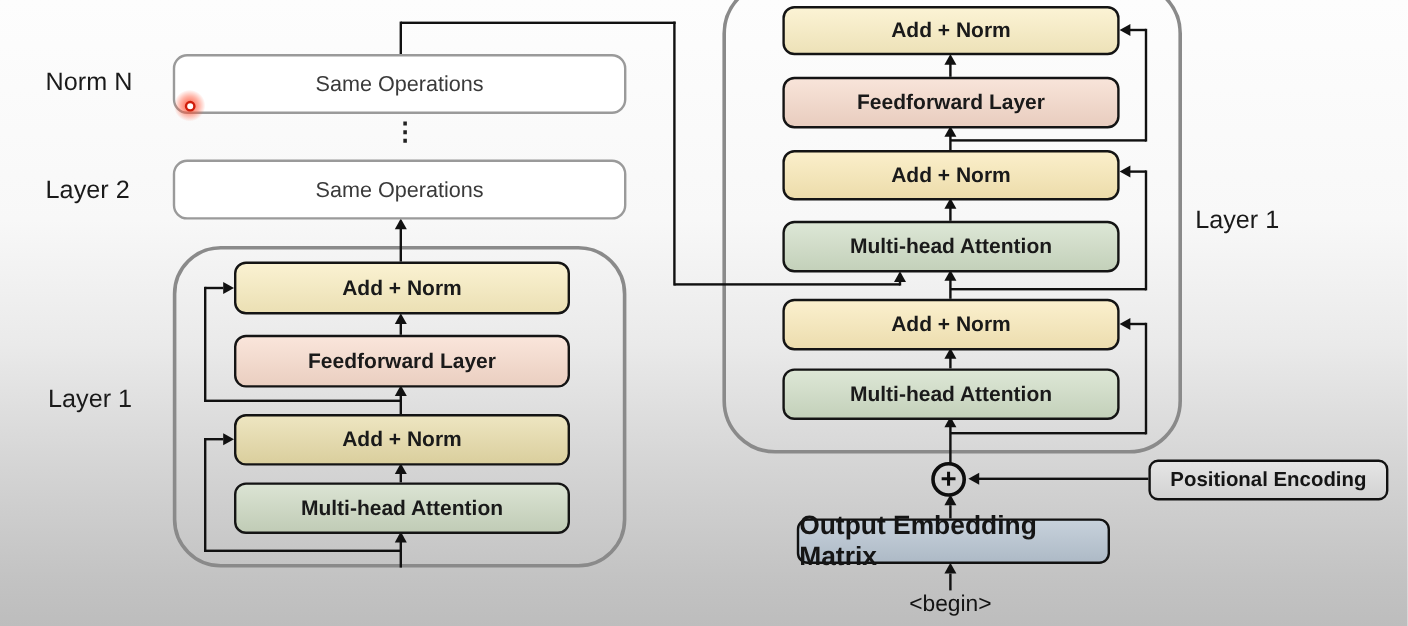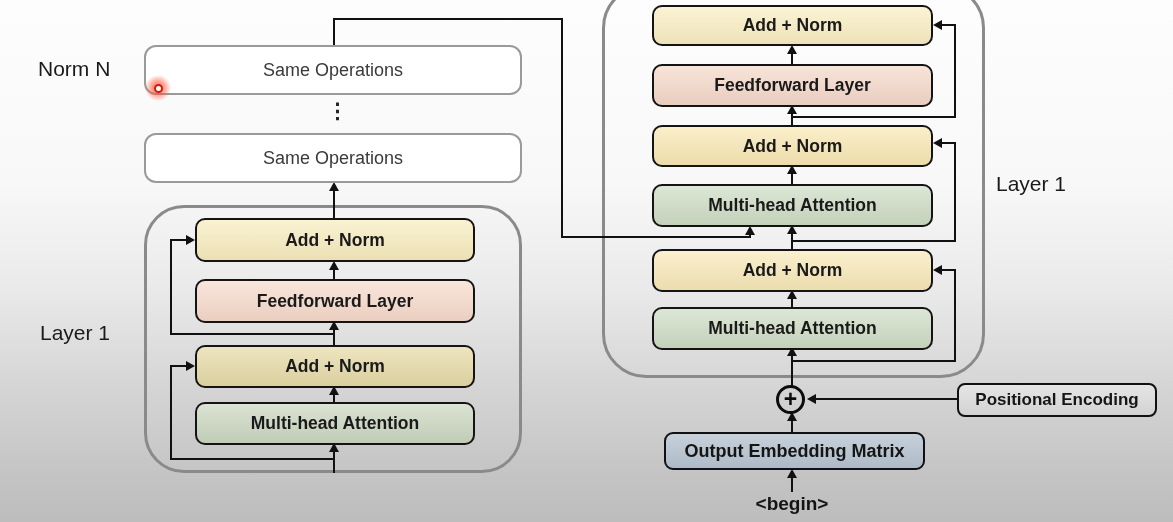--- a/index.html
+++ b/index.html
@@ -61,21 +61,21 @@
   }
   .pluscircle{
     position:absolute;left:776px;top:385px;width:29px;height:29px;
     box-sizing:border-box;border:3px solid #0d0d0d;border-radius:50%;
     display:flex;align-items:center;justify-content:center;
     font-size:23px;font-weight:bold;color:#0d0d0d;line-height:1;
     padding-bottom:1px;
   }
   .begin{
     position:absolute;left:722px;top:493px;width:140px;
-    text-align:center;font-size:19px;color:#141414;font-weight:bold;
+    text-align:center;font-size:19px;color:#141414;
   }
   .cursor-glow{
     position:absolute;left:145px;top:75px;width:26px;height:26px;border-radius:50%;
     background:radial-gradient(circle,rgba(255,70,40,.75) 12%,rgba(255,85,55,.45) 42%,rgba(255,85,55,0) 72%);
     display:flex;align-items:center;justify-content:center;
   }
   .cursor-ring{
     width:9px;height:9px;border-radius:50%;box-sizing:border-box;
     border:2.5px solid #cf1d0a;background:#fff;
   }
@@ -162,20 +162,21 @@
   <div class="vl" style="left:791px;top:478px;height:14px;"></div>
   <div class="arrU" style="left:787px;top:469px;"></div>
 
   <div class="lbl" style="left:38px;top:56px;">Norm N</div>
   <div class="gbox" style="left:144px;top:45px;width:378px;height:50px;">
     <span>Same Operations</span>
   </div>
 
   <div class="dots" style="left:327px;top:100px;">⋮</div>
 
+  <div class="lbl" style="left:38px;top:146px;">Layer 2</div>
   <div class="gbox" style="left:144px;top:133px;width:378px;height:50px;">
     <span>Same Operations</span>
   </div>
 
   <div class="lbl" style="left:40px;top:320px;">Layer 1</div>
 
   <div class="blk" style="left: 195px; top: 218px; width: 280px; height: 44px; background-color: rgb(248, 236, 190);">Add + Norm</div>
   <div class="blk" style="left: 195px; top: 279px; width: 280px; height: 44px; background-color: rgb(247, 218, 203);">Feedforward Layer</div>
   <div class="blk" style="left: 195px; top: 345px; width: 280px; height: 43px; background-color: rgb(230, 218, 166);">Add + Norm</div>
   <div class="blk" style="left: 195px; top: 402px; width: 280px; height: 43px; background-color: rgb(203, 215, 192);">Multi-head Attention</div>
@@ -188,21 +189,21 @@
   <div class="blk" style="left: 652px; top: 184px; width: 281px; height: 43px; background-color: rgb(206, 220, 196);">Multi-head Attention</div>
   <div class="blk" style="left: 652px; top: 249px; width: 281px; height: 43px; background-color: rgb(249, 233, 184);">Add + Norm</div>
   <div class="blk" style="left: 652px; top: 307px; width: 281px; height: 43px; background-color: rgb(206, 220, 196);">Multi-head Attention</div>
 
   <div class="pluscircle">
     <span>+</span>
   </div>
 
   <div class="sbox" style="left: 957px; top: 383px; width: 200px; height: 34px; border-radius: 8px; font-size: 17px; background-color: rgb(222, 222, 222);">Positional Encoding</div>
 
-  <div class="sbox" style="left: 664px; top: 432px; width: 261px; height: 38px; font-size: 18px; background-color: rgb(183, 196, 209);">Output Embedding Matrix</div>
+  <div class="sbox" style="left: 664px; top: 432px; width: 261px; height: 38px; font-size: 22px; background-color: rgb(183, 196, 209);">Output Embedding Matrix</div>
 
   <div class="begin">&lt;begin&gt;</div>
 
   <div class="cursor-glow">
     <div class="cursor-ring" style="border-color: rgb(207, 29, 10);"></div>
   </div>
 
 </div>
 
 </body></html>

